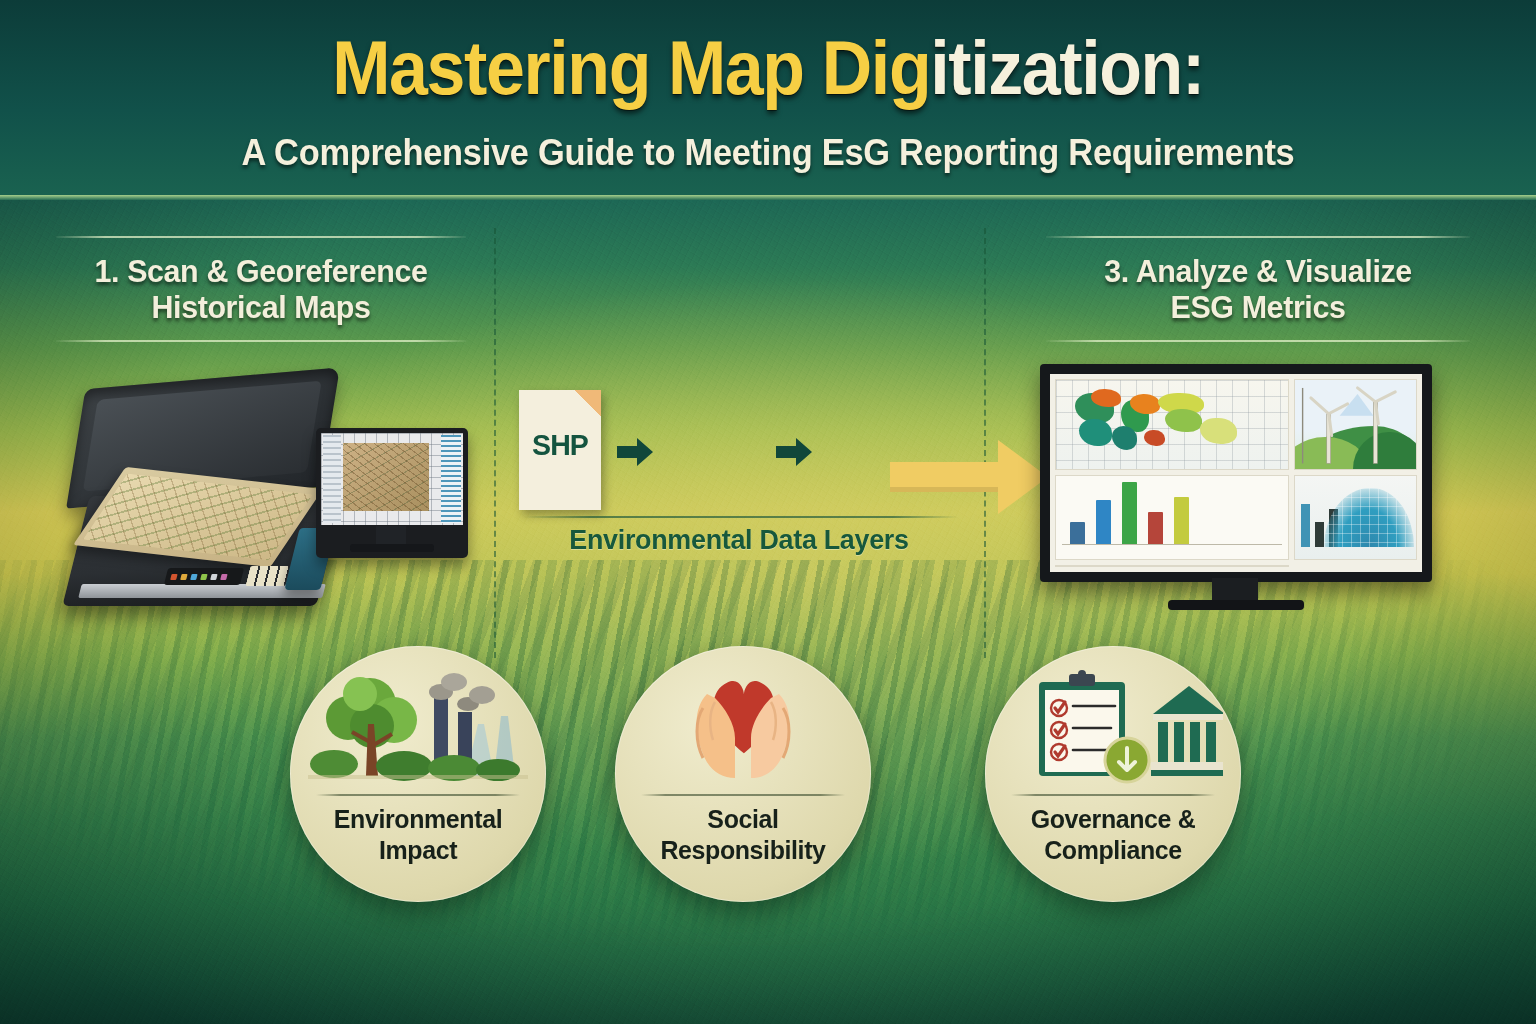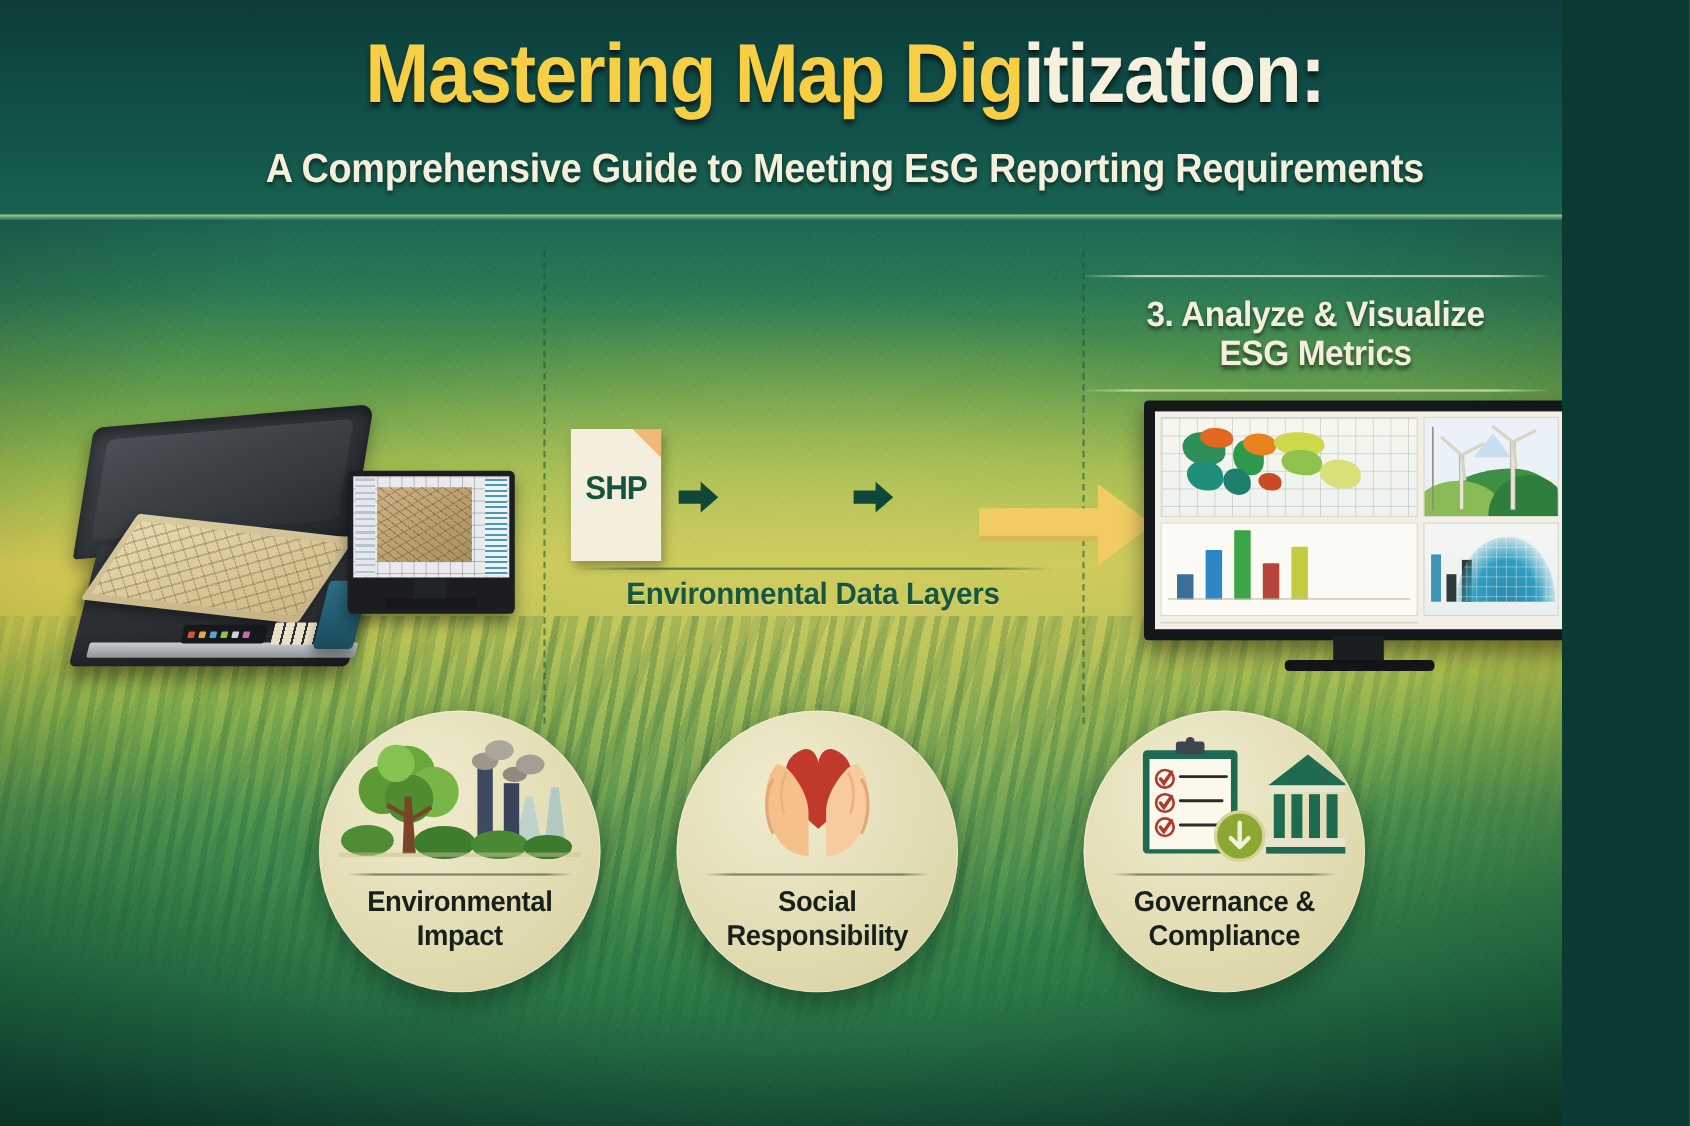--- a/index.html
+++ b/index.html
@@ -1,20 +1,20 @@
 <!DOCTYPE html>
 <html><head>
 <meta charset="utf-8">
 <style>
   * { margin:0; padding:0; box-sizing:border-box; }
   html,body { width:1536px; height:1024px; overflow:hidden; background:#0b3a33; }
   body { font-family:"Liberation Sans", sans-serif; }
 
   #stage {
-    position:relative; width:1420px; height:1024px; overflow:hidden;
+    position:relative; width:1536px; height:1024px; overflow:hidden;
     background:
       radial-gradient(ellipse 900px 420px at 52% 56%, rgba(232,216,110,.55), rgba(232,216,110,0) 70%),
       radial-gradient(ellipse 1200px 500px at 50% 74%, rgba(70,150,76,.55), rgba(70,150,76,0) 72%),
       linear-gradient(180deg,
         #0d3f3b 0%, #11524a 9%, #176055 17%,
         #2c7a55 26%, #5d9a4c 34%, #9bba4e 42%,
         #d7cd56 50%, #cfc94f 56%, #8fb34c 64%,
         #4e9150 72%, #2f7d4b 80%, #1e6a44 88%,
         #14543c 95%, #0e4334 100%);
   }
@@ -73,21 +73,21 @@
     background:linear-gradient(90deg, rgba(226,240,200,.05), rgba(226,240,200,.75) 12%, rgba(226,240,200,.75) 88%, rgba(226,240,200,.05));
   }
   .step-head:before{ top:0; } .step-head:after{ bottom:0; }
   .step-head span {
     display:block; font-weight:bold; font-size:32px; line-height:36px; color:#f3efdb;
     letter-spacing:-.4px; transform:scaleX(.95);
     text-shadow:0 3px 4px rgba(0,0,0,.55);
   }
   #sh1 { left:42px;   width:438px; }
   #sh2 { left:524px;  width:434px; }
-  #sh3 { left:970px; width:452px;margin-top:14px; }
+  #sh3 { left:1032px; width:452px; }
 
   .vdiv { position:absolute; top:228px; width:0; height:430px;
           border-left:2px dashed rgba(22,84,52,.55); }
   #vd1 { left:494px; } #vd2 { left:984px; }
 
   
   #scanner { position:absolute; left:70px; top:378px; width:400px; height:250px; }
   .sc-lid {
     position:absolute; left:8px; top:0px; width:250px; height:120px; background:linear-gradient(150deg,#3d4246,#22262a);
     border-radius:8px 12px 4px 4px; transform:skewX(-14deg) rotate(-5deg);
@@ -213,20 +213,24 @@
   <div id="vig"></div>
 
   <div id="headerband">
     <div class="title">
       <span class="t-y">Mastering Map Dig</span><span class="t-w">itization:</span>
     </div>
     <div class="subtitle">A Comprehensive Guide to Meeting EsG Reporting Requirements</div>
   </div>
 
   <div class="steps">
+    <div class="step-head" id="sh1">
+      <span>1. Scan &amp; Georeference</span>
+      <span>Historical Maps</span>
+    </div>
     <div class="step-head" id="sh3">
       <span>3. Analyze &amp; Visualize</span>
       <span>ESG Metrics</span>
     </div>
   </div>
   <div class="vdiv" id="vd1"></div>
   <div class="vdiv" id="vd2"></div>
 
   <div id="scanner">
     <div class="sc-lid">

